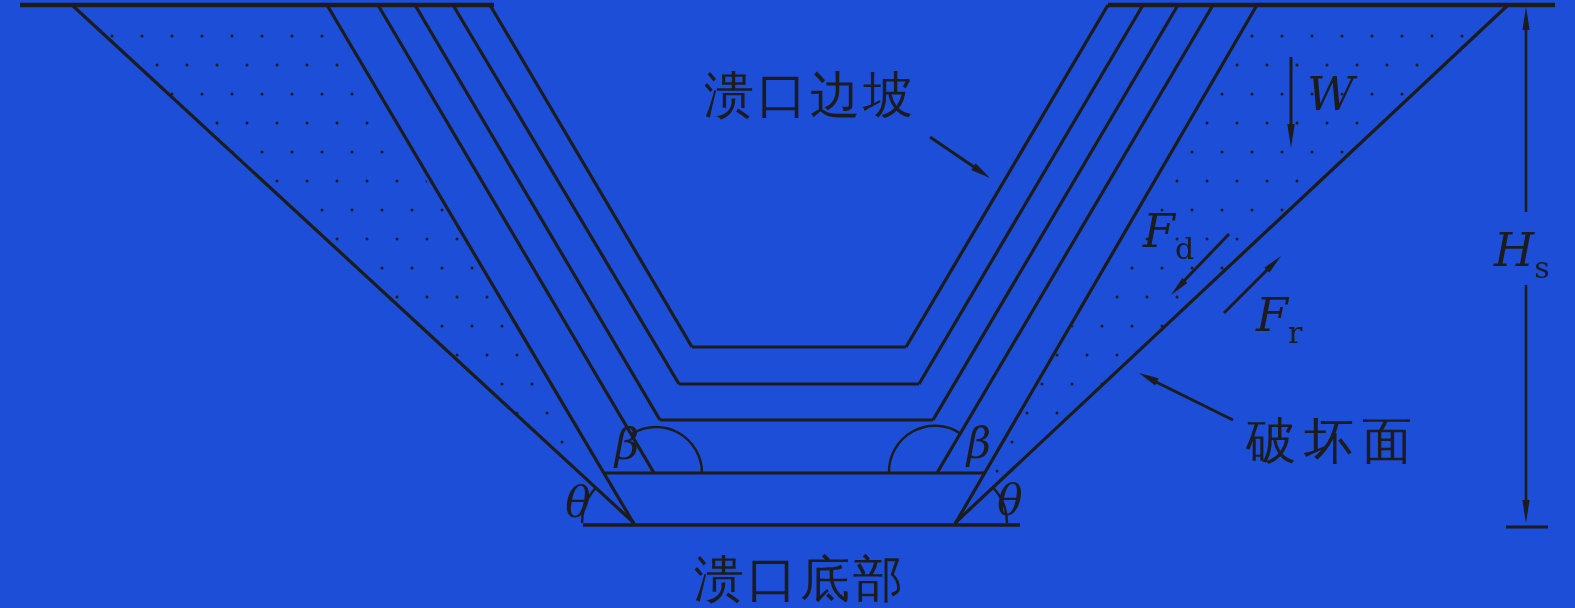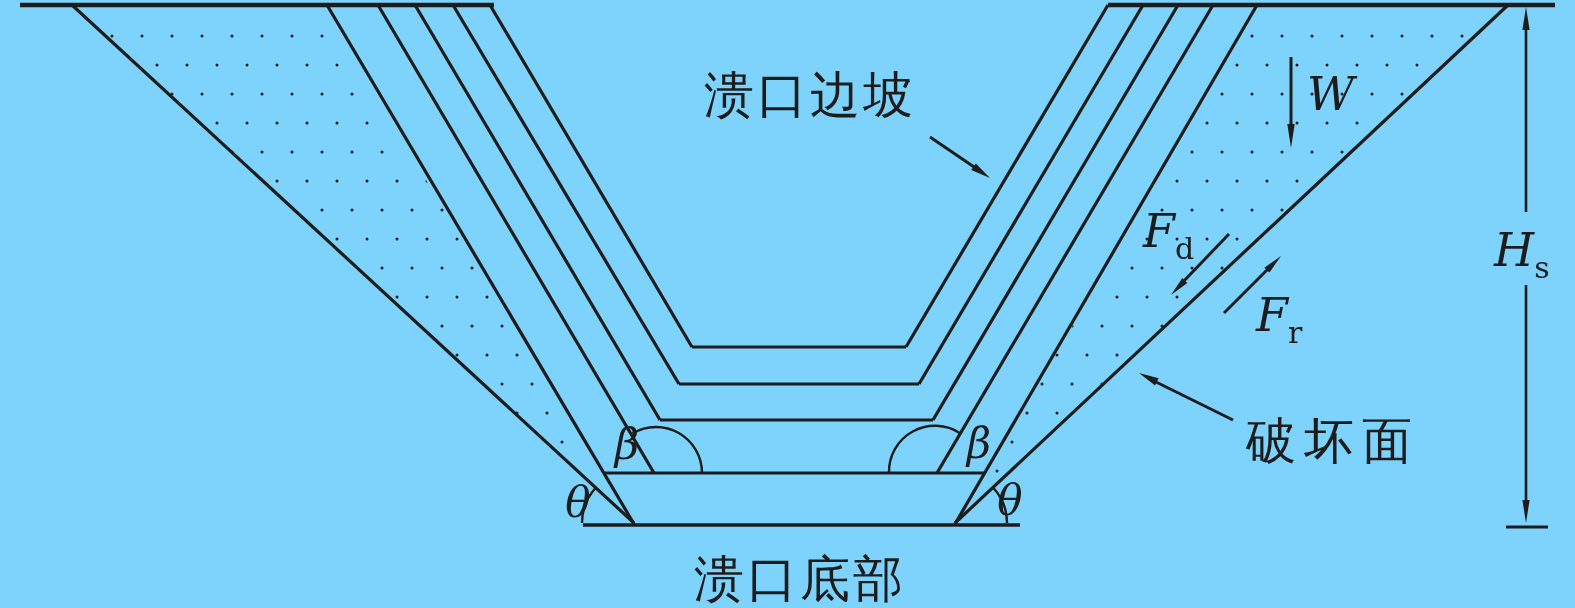--- a/index.html
+++ b/index.html
@@ -4,21 +4,21 @@
 <style>
   html, body {
     margin: 0;
     padding: 0;
     background: #ffffff;
   }
   .stage {
     position: relative;
     width: 1575px;
     height: 608px;
-    background: #7dd3fc;
+    background: #1d4ed8;
     overflow: hidden;
   }
   svg { display: block; }
 
   .ln   { stroke: #1c1c1c; stroke-width: 3.2; fill: none; stroke-linecap: butt; }
   .ln-crest  { stroke-width: 4.6; }
   .ln-bottom { stroke-width: 3.6; }
   .ln-base   { stroke-width: 3.0; }
   .ln-arc    { stroke-width: 2.4; }
   .ln-arrow  { stroke-width: 3.0; }

